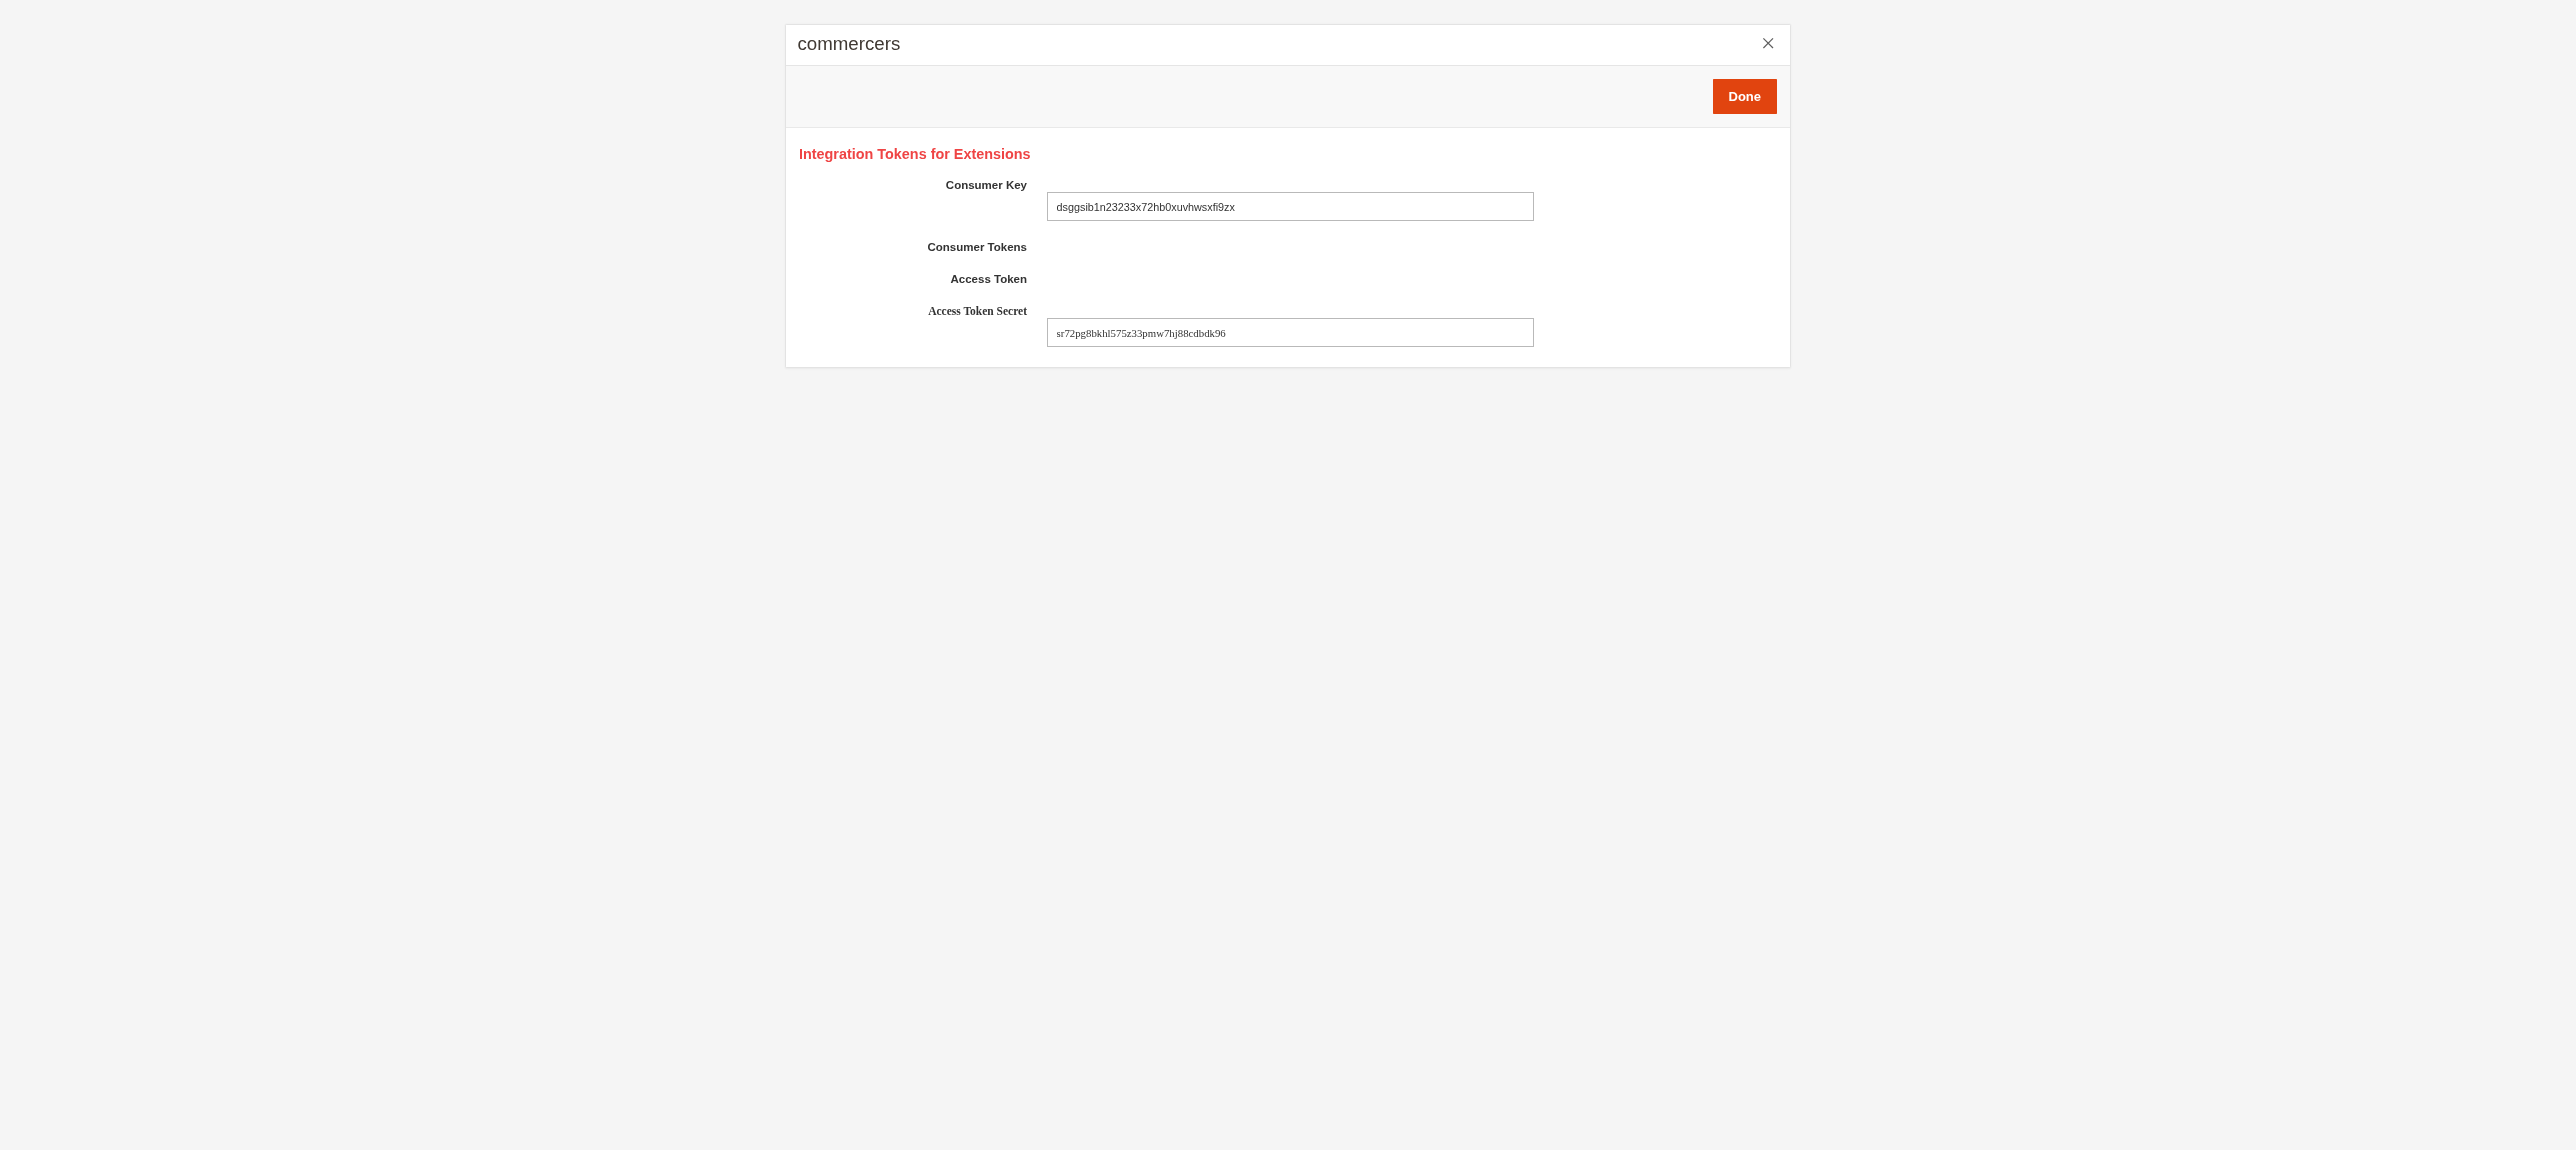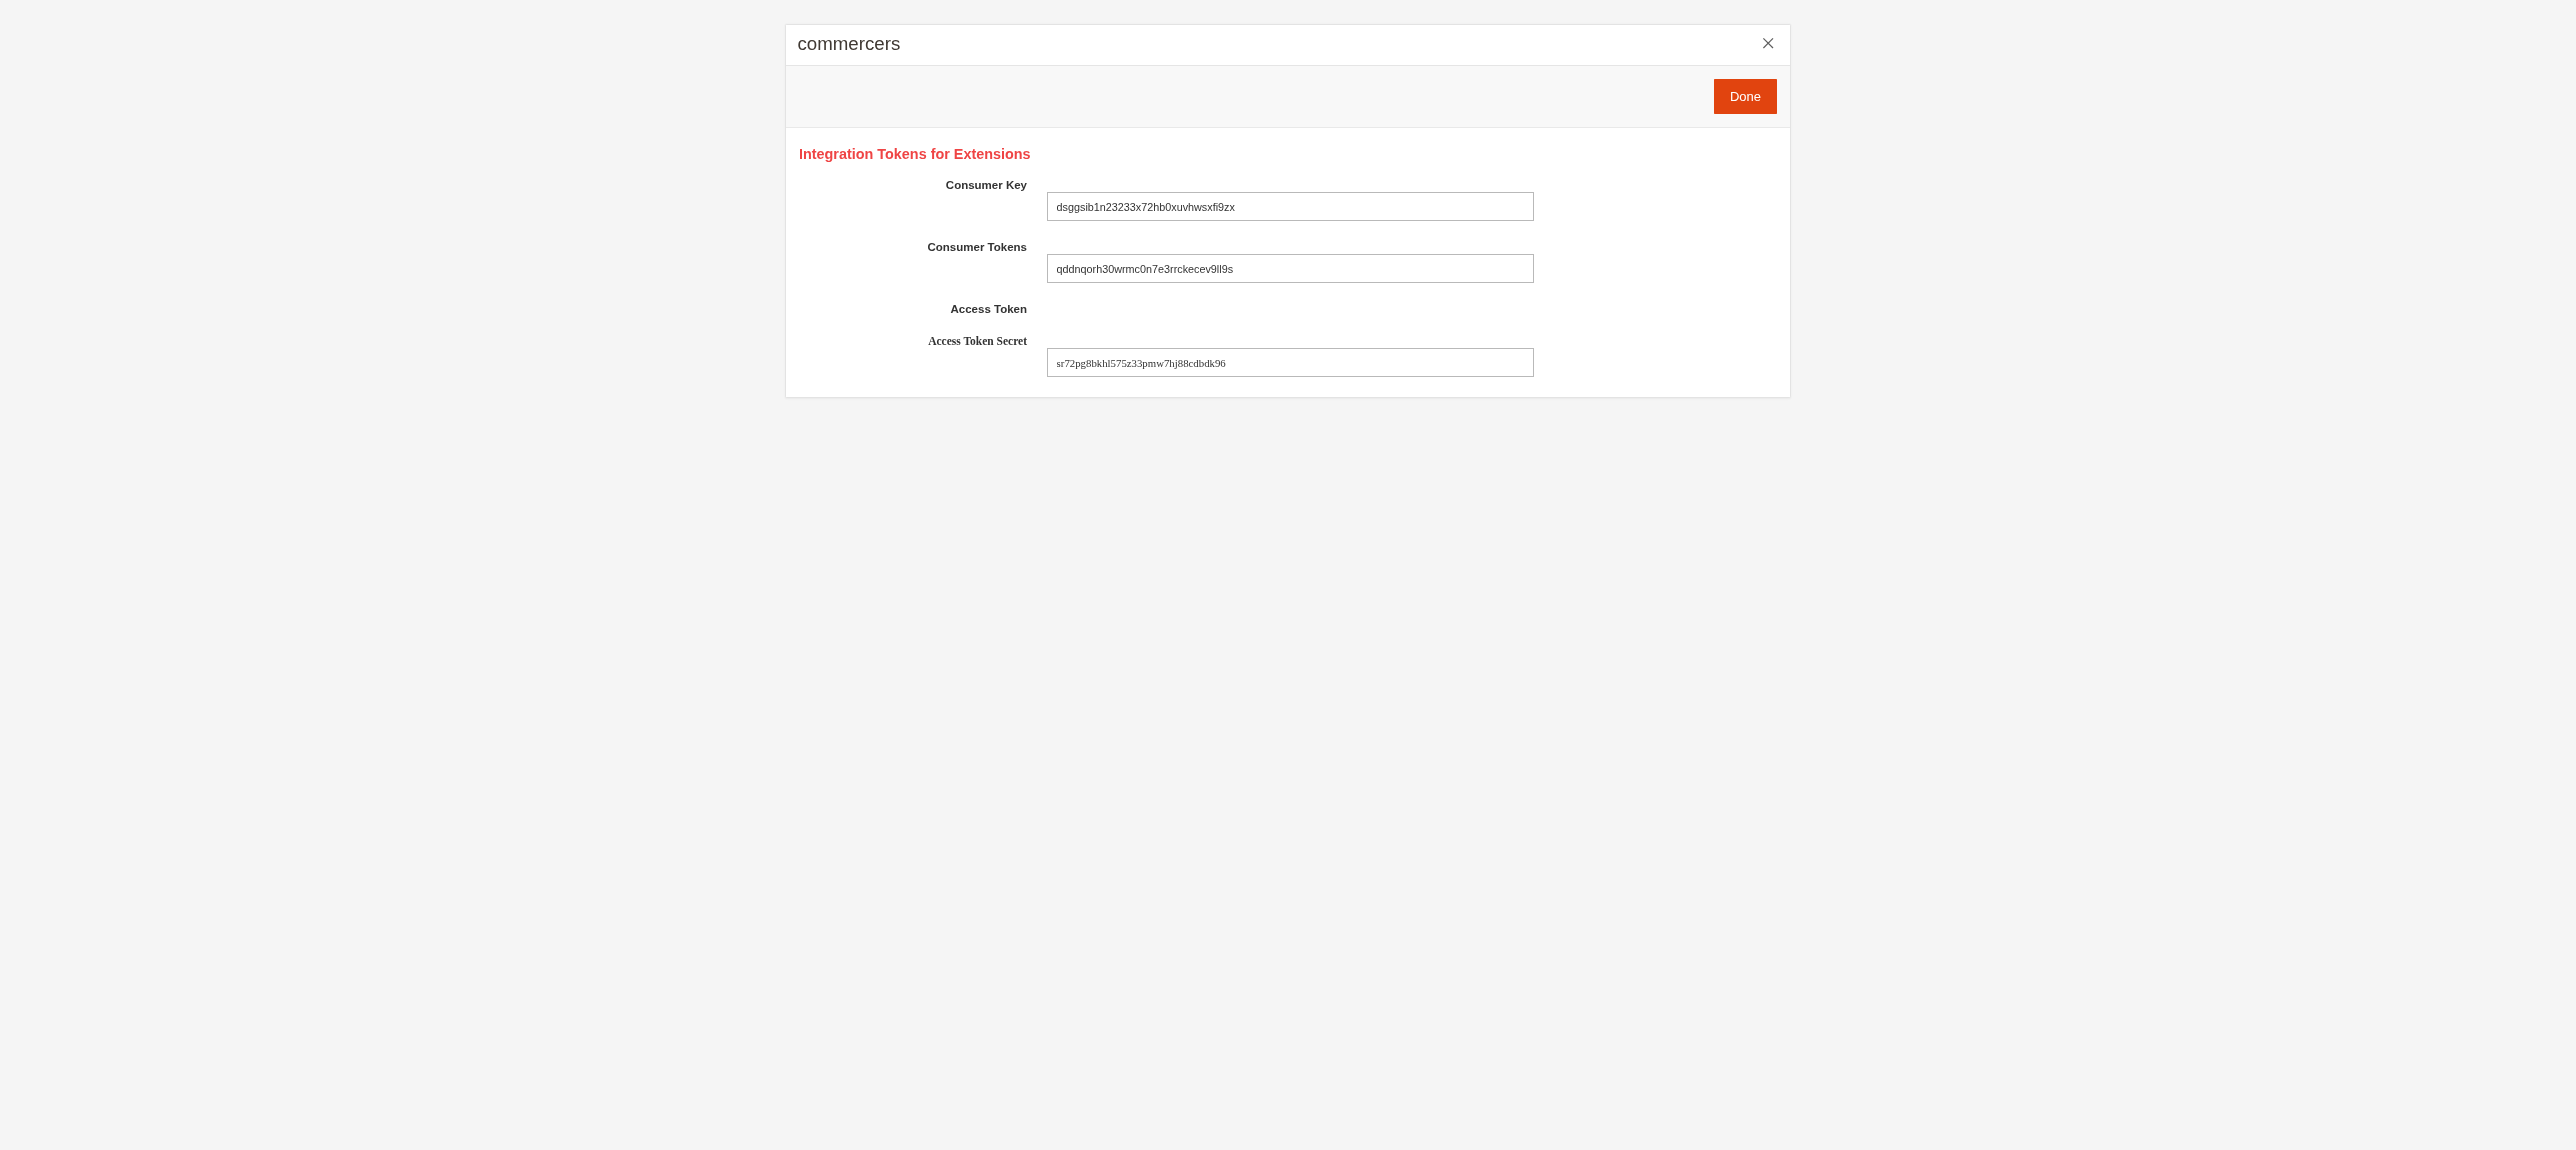--- a/index.html
+++ b/index.html
@@ -59,21 +59,21 @@
     border-bottom: 0.7px solid #e9e9e9;
     padding: 13px 13px;
     display: flex;
     justify-content: flex-end;
   }
   .done-btn {
     background: #e1440f;
     color: #ffffff;
     border: none;
     font-size: 13px;
-    font-weight: 400;
+    font-weight: 700;
     padding: 10px 16px;
     cursor: pointer;
     border-radius: 0.7px;
   }
   .modal-body {
     padding: 18.7px 13px 17px 13px;
   }
   .section-title {
     font-size: 14.4px;
     font-weight: 600;
@@ -137,23 +137,20 @@
 
     <div class="form-row">
       <div class="label-col">Consumer Key</div>
       <div class="input-col">
         <input type="text" readonly="" value="dsggsib1n23233x72hb0xuvhwsxfi9zx" style="">
       </div>
     </div>
 
     <div class="form-row">
       <div class="label-col">Consumer Tokens</div>
-      <div class="input-col">
-        <input type="text" readonly="" value="qddnqorh30wrmc0n7e3rrckecev9ll9s" style="">
-      </div>
     </div>
 
     <div class="form-row">
       <div class="label-col">Access Token</div>
     </div>
 
     <div class="form-row">
       <div class="label-col">Access Token Secret</div>
       <div class="input-col">
         <input type="text" readonly="" value="sr72pg8bkhl575z33pmw7hj88cdbdk96" style="">

